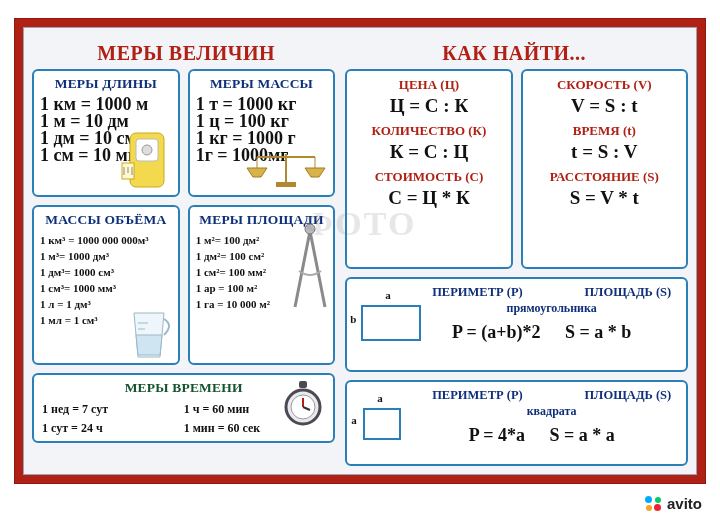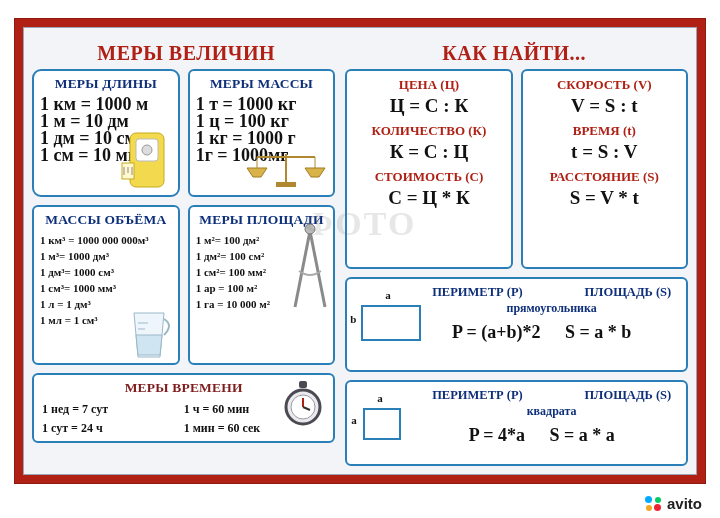--- a/index.html
+++ b/index.html
@@ -76,21 +76,21 @@
   }
   .card-title {
     text-align: center;
     font-weight: bold;
     color: #0e2f7a;
     font-size: 13.5px;
     letter-spacing: 0.2px;
     margin: 1px 0 4px 0;
   }
   .card-title.red {
-    color: #7f1d1d;
+    color: #14532d;
   }
   .lines {
     font-weight: bold;
     color: #111111;
     font-size: 18px;
     line-height: 17px;
   }
   .lines .ln { white-space: nowrap; }
 
   .two-up { display: flex; gap: 8px; }
@@ -229,21 +229,21 @@
       <div class="title-row">
         <div class="title title-left">МЕРЫ ВЕЛИЧИН</div>
         <div class="title title-right">КАК НАЙТИ...</div>
       </div>
 
       <div class="columns">
 
         <div class="col-left">
 
           <div class="two-up">
-            <div class="card" style="height:128px;border-radius:9px;">
+            <div class="card" style="height:128px;">
               <div class="card-title">МЕРЫ ДЛИНЫ</div>
               <div class="lines">
                 <div class="ln">1 км = 1000 м</div>
                 <div class="ln">1 м = 10 дм</div>
                 <div class="ln">1 дм = 10 см</div>
                 <div class="ln">1 см = 10 мм</div>
               </div>
 
               <svg class="deco" width="56" height="70" style="right:2px;bottom:2px;">
                 <rect x="10" y="10" width="34" height="54" rx="6" fill="#f3d94e" stroke="#c7a91f"></rect>

